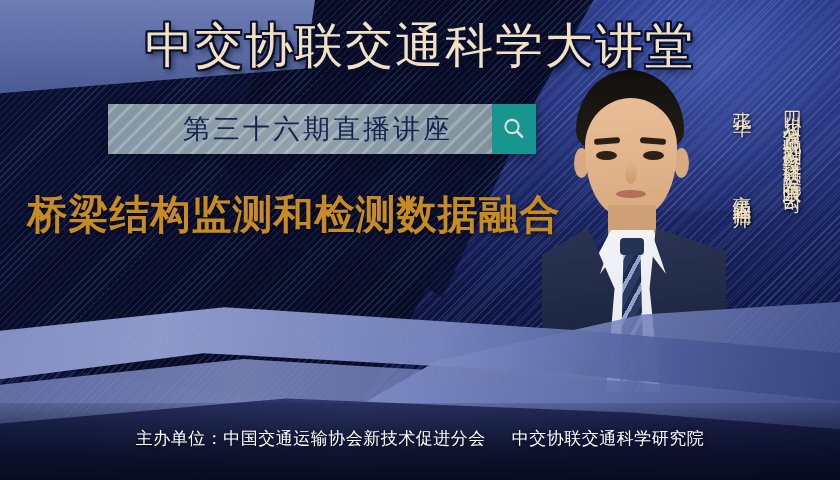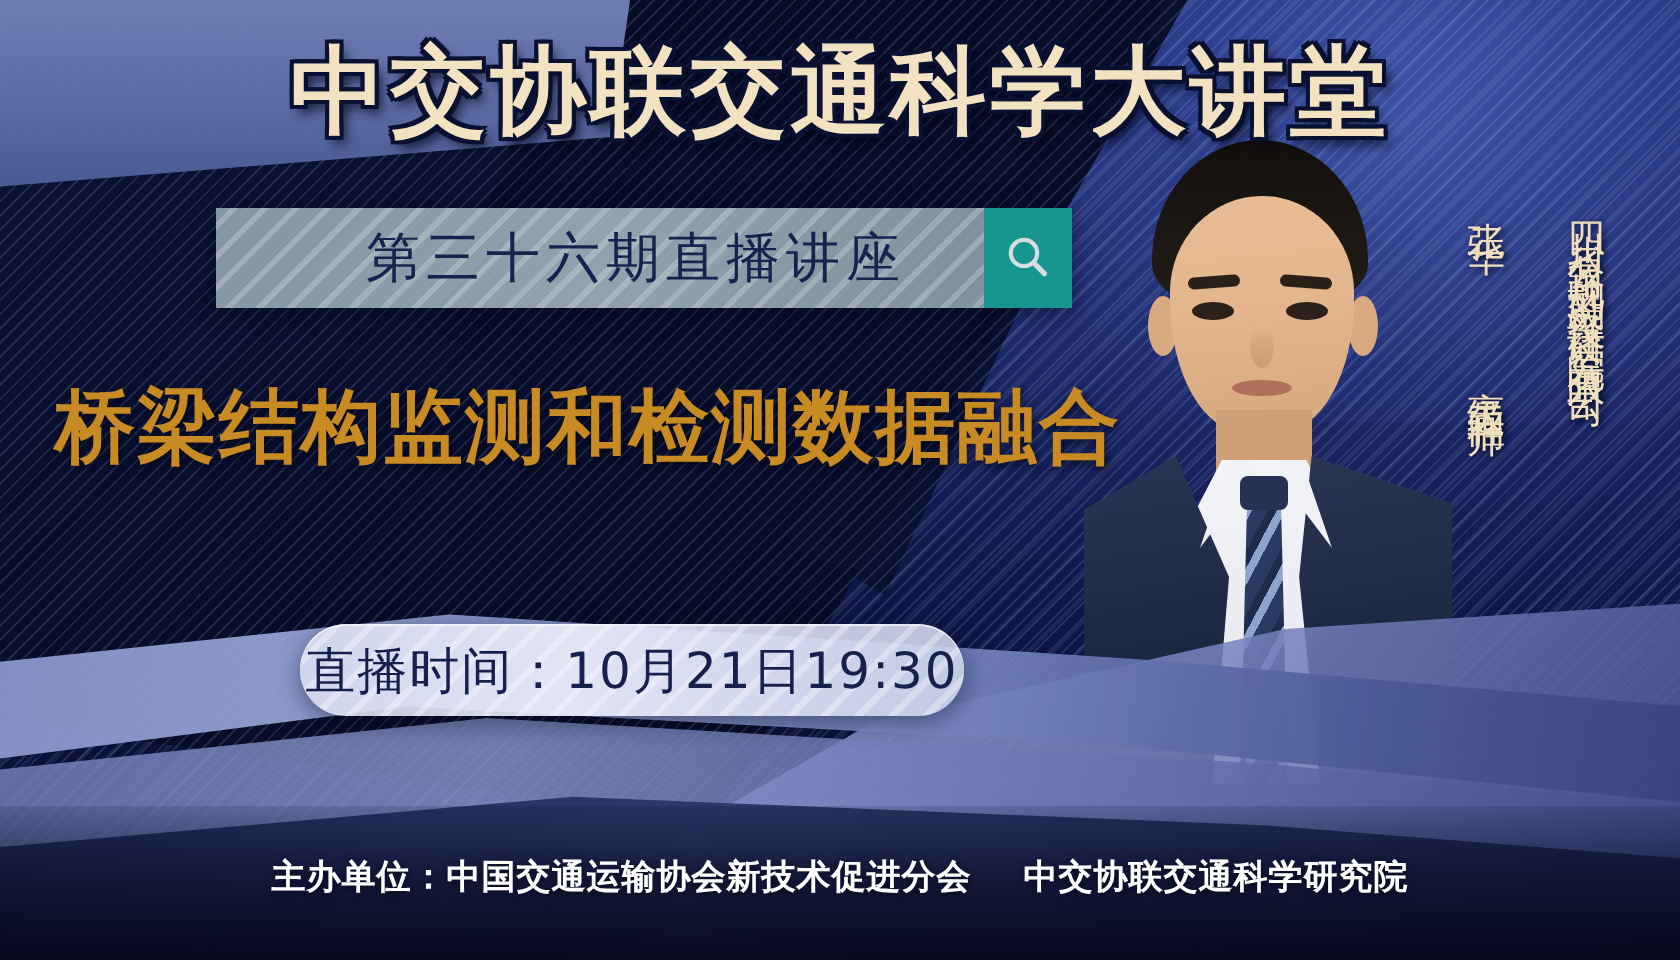--- a/index.html
+++ b/index.html
@@ -89,21 +89,21 @@
     background:linear-gradient(180deg,rgba(10,14,40,.15) 0%,rgba(8,11,34,.85) 70%,rgba(6,9,28,.95) 100%);
   }
   .glow-tr{
     position:absolute;right:-12%;top:-18%;width:56%;height:62%;
     background:radial-gradient(circle at 50% 50%,rgba(90,115,205,.40) 0%,rgba(60,80,170,.16) 45%,rgba(0,0,0,0) 72%);
   }
 
   
   .title{
     position:absolute;left:0;right:0;top:14px;text-align:center;
-    font-size:48px;font-weight:bold;letter-spacing:2px;
+    font-size:48px;font-weight:normal;letter-spacing:2px;
     color:#f3e2c2;
     text-shadow:
       -2px 0 #0a1030, 2px 0 #0a1030, 0 -2px #0a1030, 0 2px #0a1030,
       -2px -2px #0a1030, 2px -2px #0a1030, -2px 2px #0a1030, 2px 2px #0a1030,
       3px 4px 6px rgba(3,6,22,.85);
     white-space:nowrap;
   }
 
   
   .subbanner{
@@ -242,21 +242,21 @@
     text-shadow:1px 1px 3px rgba(5,9,28,.85);
     white-space:nowrap;
   }
   .vname{right:84px;top:96px;font-size:19px;font-weight:500;}
   .vrole{right:84px;top:180px;font-size:19px;font-weight:500;}
   .vcompany{right:34px;top:96px;font-size:19px;font-weight:500;letter-spacing:5px;}
 
   
   .footer{
     position:absolute;left:0;right:0;top:427px;text-align:center;
-    font-size:17px;font-weight:bold;color:#ffffff;letter-spacing:.5px;
+    font-size:17px;font-weight:normal;color:#ffffff;letter-spacing:.5px;
     text-shadow:0 1px 4px rgba(4,8,26,.9);white-space:nowrap;
   }
   .footer .gap{display:inline-block;width:26px;}
 </style>
 </head>
 <body>
 
 <div id="poster">
 
   <div class="bg-base"></div>
@@ -304,24 +304,20 @@
         <circle cx="11" cy="10.5" r="6.6" fill="none" stroke="#d9dde2" stroke-width="2.1"></circle>
         <line x1="15.9" y1="15.4" x2="21.2" y2="20.8" stroke="#d9dde2" stroke-width="2.6" stroke-linecap="round"></line>
       </svg>
     </div>
   </div>
 
   <div class="topic">
     <span>桥梁结构监测和检测数据融合</span>
   </div>
 
-  <div class="timepill">
-    <div class="stripes"></div>
-    <div class="txt">直播时间：10月21日19:30</div>
-  </div>
 
   <div class="vtext vname">张二华</div>
   <div class="vtext vrole">高级工程师</div>
   <div class="vtext vcompany">四川省公路规划勘察设计研究院有限公司</div>
 
   <div class="footer">
     <span>主办单位：</span><span>中国交通运输协会新技术促进分会</span><span class="gap"></span><span>中交协联交通科学研究院</span>
   </div>
 
 </div>

